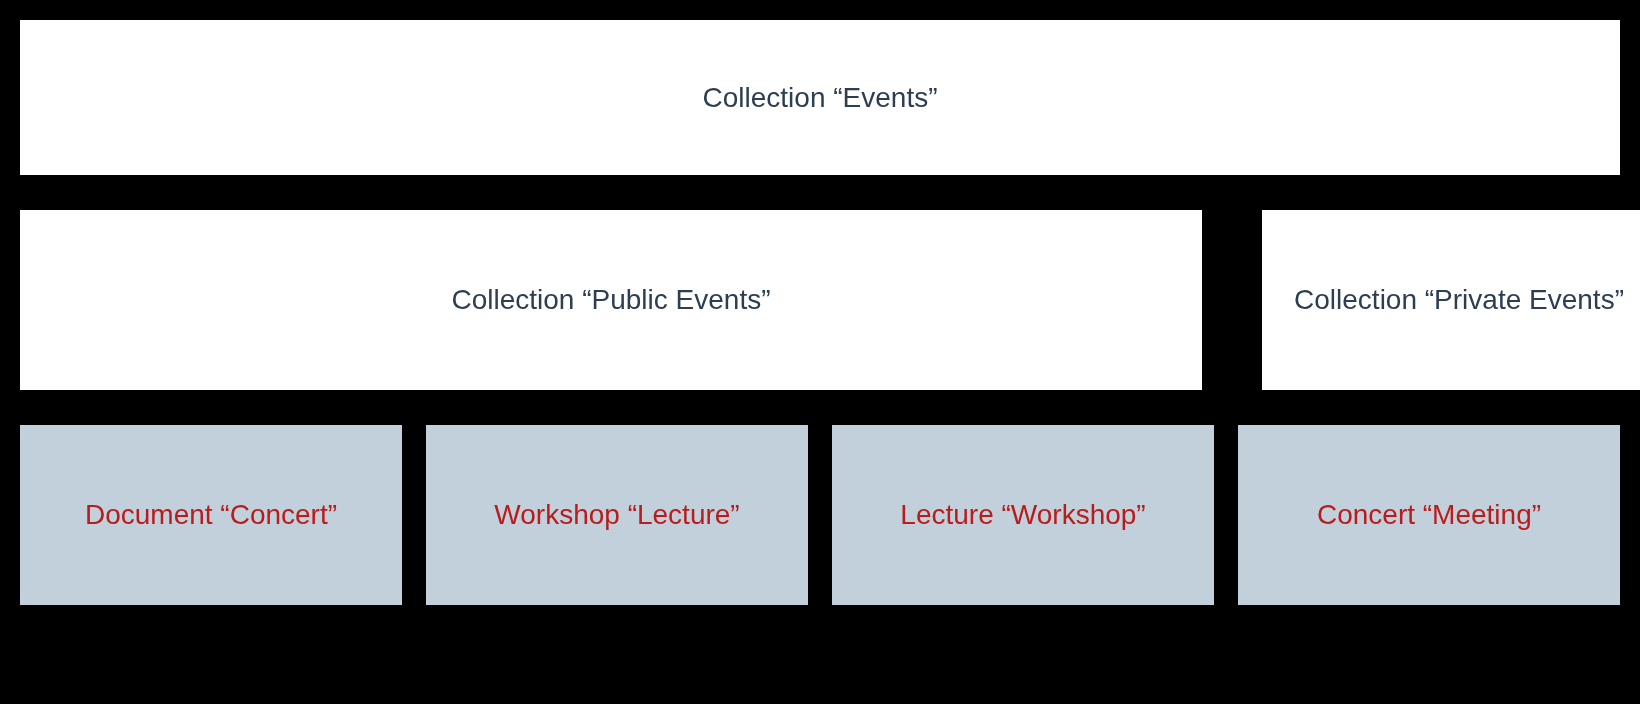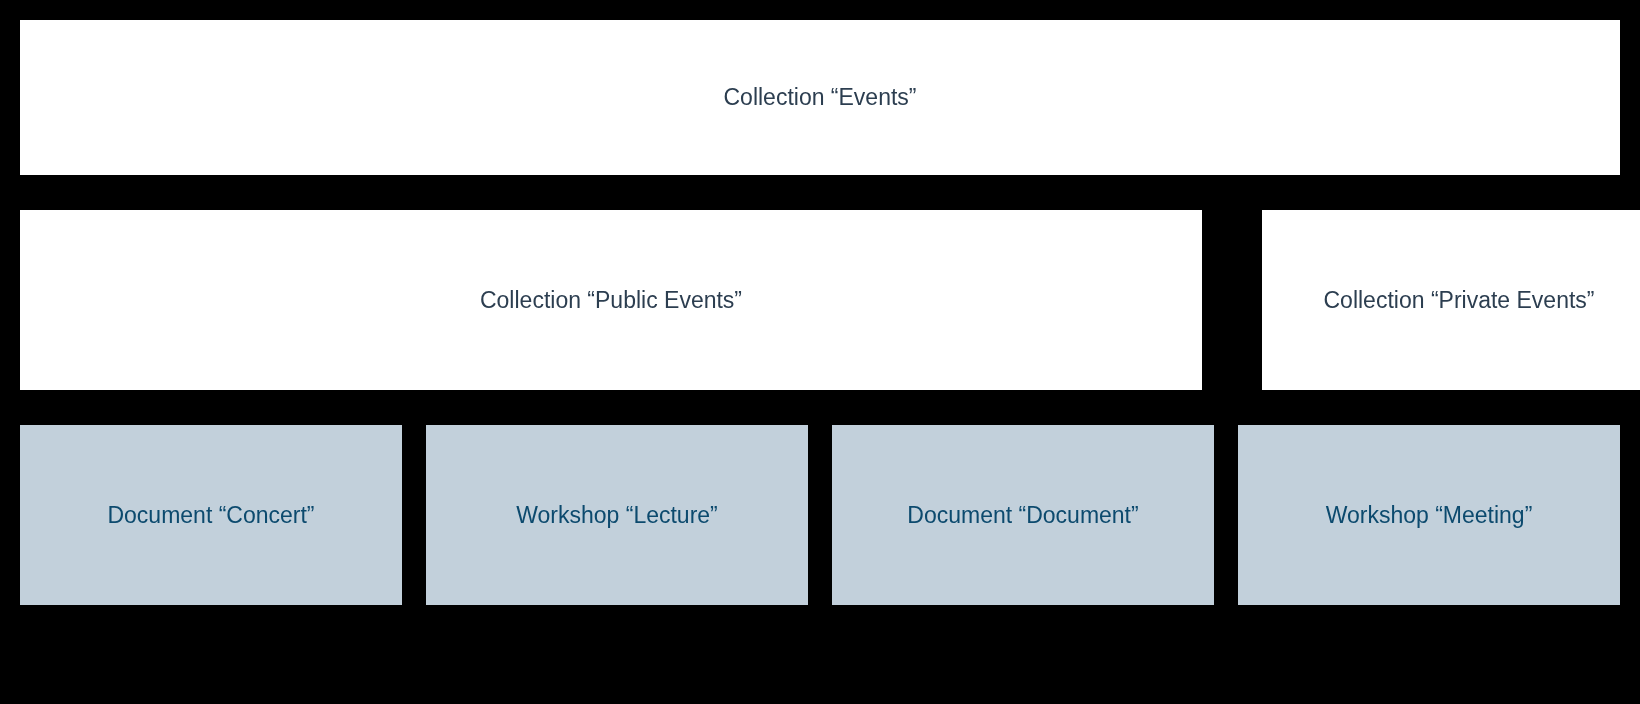--- a/index.html
+++ b/index.html
@@ -31,32 +31,32 @@
       height: 180px;
     }
     .row-bottom {
       height: 180px;
     }
     .box {
       display: flex;
       align-items: center;
       justify-content: center;
       text-align: right;
-      font-size: 23px;
+      font-size: 28px;
       font-weight: 400;
       padding: 20px;
       line-height: 1.4;
     }
     .collection-box {
       background: #ffffff;
       color: #2c3e50;
     }
     .document-box {
       background: #c2d0db;
-      color: #0c4a6e;
+      color: #b91c1c;
     }
     .full {
       flex: 1;
     }
     .three-quarters {
       flex: 0 0 calc(75% - 18px);
     }
     .one-quarter {
       flex: 0 0 calc(25% - 6px);
       margin-left: 36px;
@@ -85,19 +85,19 @@
   </div>
 
   <div class="row row-bottom">
     <div class="box document-box one-quarter-doc">
       <span>Document “Concert”</span>
     </div>
     <div class="box document-box one-quarter-doc">
       <span>Workshop “Lecture”</span>
     </div>
     <div class="box document-box one-quarter-doc">
-      <span>Document “Document”</span>
+      <span>Lecture “Workshop”</span>
     </div>
     <div class="box document-box one-quarter-doc">
-      <span>Workshop “Meeting”</span>
+      <span>Concert “Meeting”</span>
     </div>
   </div>
 </div>
 
 </body></html>

